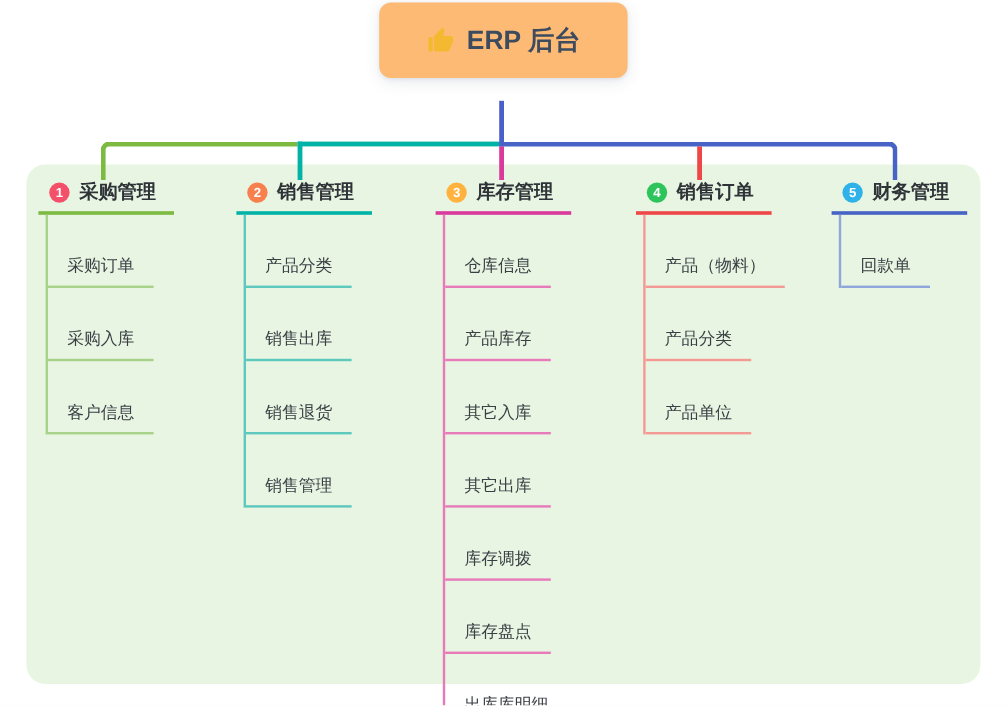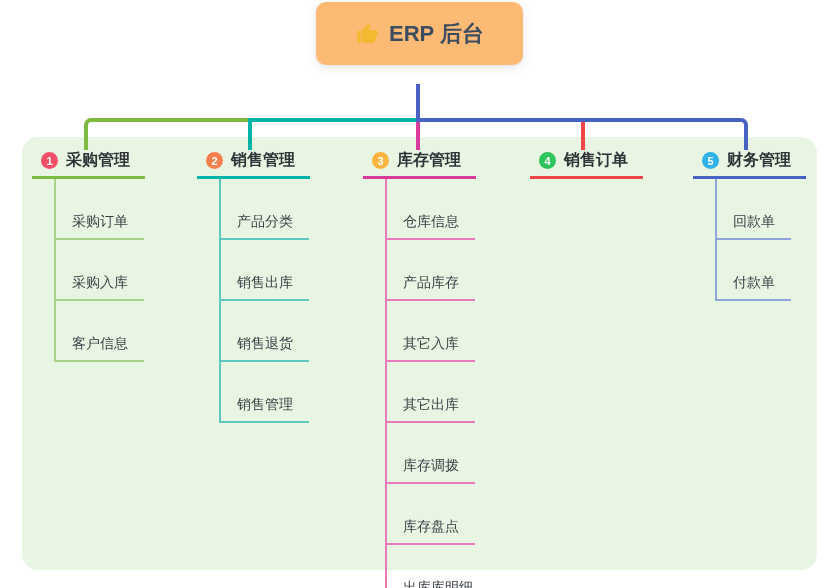--- a/index.html
+++ b/index.html
@@ -55,21 +55,21 @@
     width:17px;height:17px;border-radius:50%;
     background:var(--badge);
     color:#ffffff;font-size:11px;font-weight:bold;
     display:flex;align-items:center;justify-content:center;
     margin-right:8px;flex:0 0 auto;
   }
   .branch-label{
     font-size:16px;font-weight:600;color:#2f3338;white-space:nowrap;
   }
   .children{
-    margin-left:22px;
+    margin-left:6px;
     border-left:2px solid var(--l);
     width:max-content;
   }
   .child{
     height:52px;
     box-sizing:content-box;
     display:flex;align-items:flex-end;
     padding:0 16px 7px 16px;
     border-bottom:2px solid var(--l);
     width:max-content;
@@ -162,30 +162,38 @@
           <div class="child">
             <span>出库库明细</span>
           </div>
         </div>
   </div>
       <div class="branch b3" style="--c: #ef4747; --l: #f49994; --badge: #2ec45c;">
     <div class="branch-title">
       <span class="badge">4</span>
       <span class="branch-label">销售订单</span>
     </div>
+    <div class="children">
+          <div class="child">
+            <span>产品（物料）</span>
+          </div>
+          <div class="child">
+            <span>产品分类</span>
+          </div>
+          <div class="child">
+            <span>产品单位</span>
+          </div>
+        </div>
   </div>
       <div class="branch b4" style="--c: #4663c5; --l: #90a5da; --badge: #2eb2e9;">
     <div class="branch-title">
       <span class="badge">5</span>
       <span class="branch-label">财务管理</span>
     </div>
     <div class="children">
           <div class="child">
             <span>回款单</span>
           </div>
-          <div class="child">
-            <span>付款单</span>
-          </div>
         </div>
   </div>
     </div>
 
 </div>
 
 </body></html>

